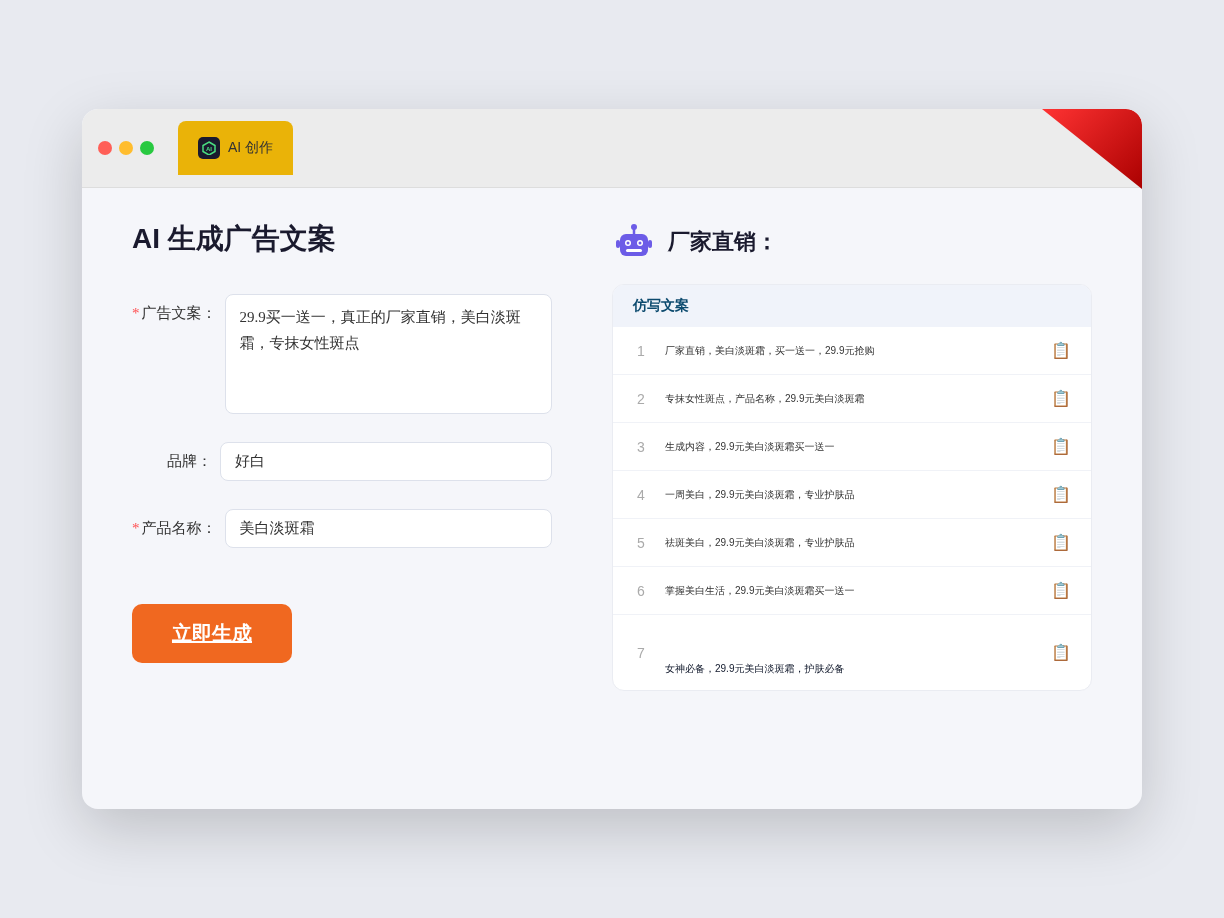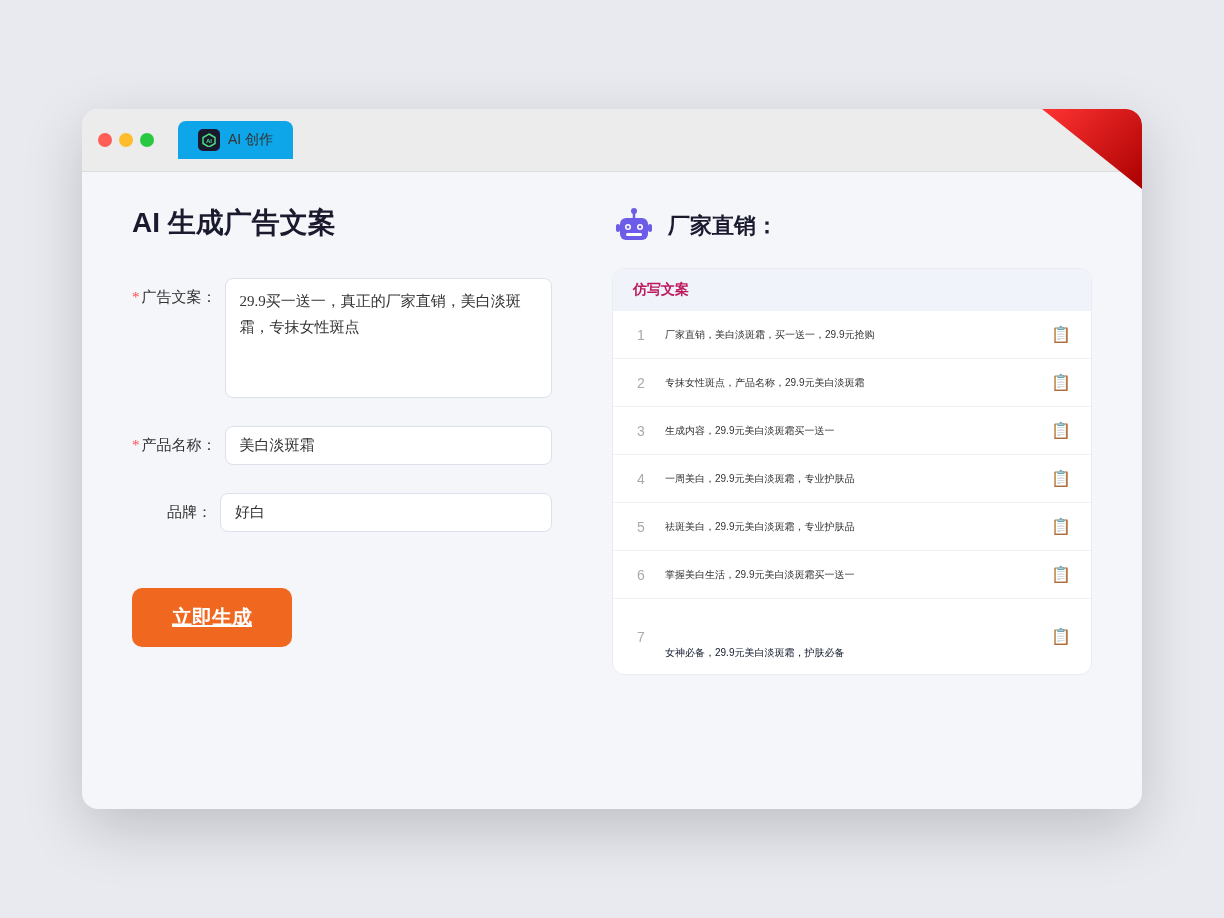--- a/index.html
+++ b/index.html
@@ -43,23 +43,23 @@
     .traffic-light {
       width: 14px;
       height: 14px;
       border-radius: 50%;
     }
     .tl-red { background: #ff5f57; }
     .tl-yellow { background: #ffbd2e; }
     .tl-green { background: #28c940; }
 
     .tab {
-      background: #0ea5e9;
+      background: #eab308;
       border-radius: 8px 8px 0 0;
-      padding: 8px 20px;
+      padding: 16px 20px;
       display: flex;
       align-items: center;
       gap: 8px;
       font-size: 14px;
       color: #333;
       margin-left: 12px;
     }
 
     .tab-icon {
       width: 22px;
@@ -184,21 +184,21 @@
       border-radius: 12px;
       overflow: hidden;
       border: 1px solid #eaecf2;
     }
 
     .table-header {
       background: #f0f3fa;
       padding: 12px 20px;
       font-weight: 600;
       font-size: 14px;
-      color: #be185d;
+      color: #0c4a6e;
     }
 
     .table-row {
       display: flex;
       align-items: center;
       padding: 14px 20px;
       border-bottom: 1px solid #f0f2f7;
       gap: 16px;
     }
 
@@ -264,30 +264,30 @@
       
       <div class="form-group">
         <label class="form-label">
           <span class="required-star">*</span>广告文案：
         </label>
         <textarea class="form-textarea" style="">29.9买一送一，真正的厂家直销，美白淡斑霜，专抹女性斑点</textarea>
       </div>
 
       
       <div class="form-group">
+        <label class="form-label" style="padding-top:10px;">品牌：</label>
+        <input type="text" class="form-input" value="好白" style="">
+      </div>
+
+      
+      <div class="form-group">
         <label class="form-label">
           <span class="required-star">*</span>产品名称：
         </label>
         <input type="text" class="form-input" value="美白淡斑霜" style="">
-      </div>
-
-      
-      <div class="form-group">
-        <label class="form-label" style="padding-top:10px;">品牌：</label>
-        <input type="text" class="form-input" value="好白" style="">
       </div>
 
       <button class="generate-btn">立即生成</button>
     </div>
 
     <div class="right-panel">
       <div class="right-header">
 
         <div class="robot-icon">
           <svg width="44" height="44" viewBox="0 0 44 44" fill="none" xmlns="http://www.w3.org/2000/svg">

